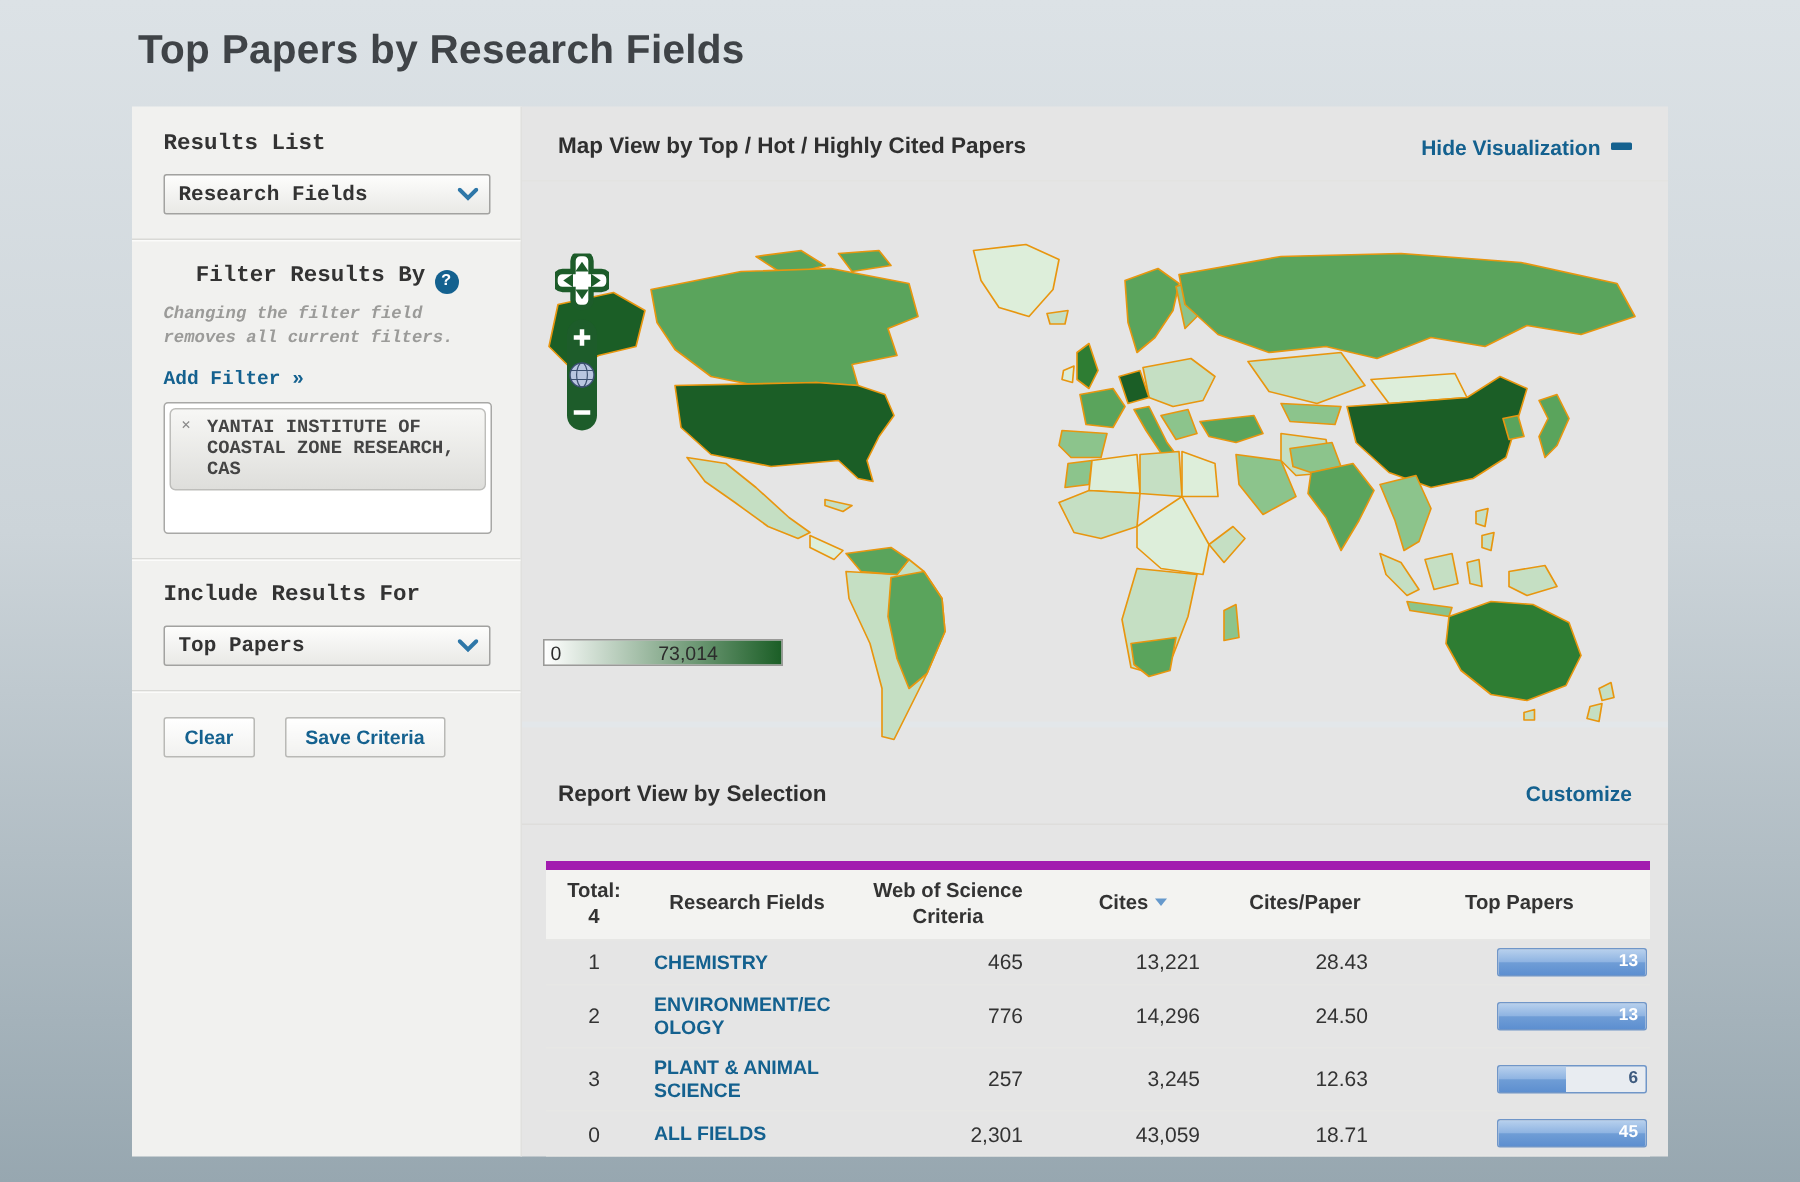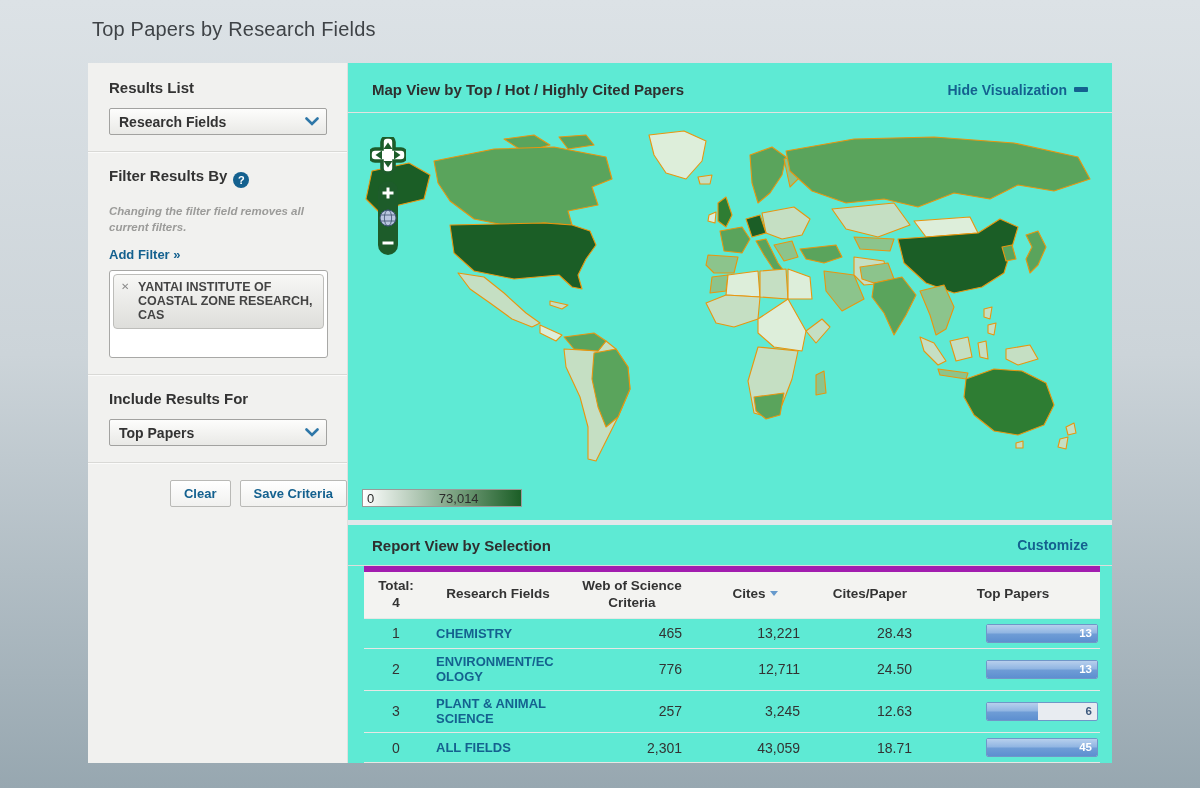--- a/index.html
+++ b/index.html
@@ -5,31 +5,31 @@
   * { margin:0; padding:0; box-sizing:border-box; }
   html,body { width:1200px; height:788px; }
   body {
     font-family:"Liberation Sans","DejaVu Sans",sans-serif;
     background:linear-gradient(180deg,#dce2e6 0%,#ccd4d9 45%,#97a7b0 100%);
     overflow:hidden;
     color:#333;
   }
   .page-title {
     margin:18px 0 0 92px;
-    font-size:20px; font-weight:normal; color:#3f4347;
+    font-size:27px; font-weight:bold; color:#3f4347;
     letter-spacing:.2px;
   }
   .layout { display:flex; margin:22px 0 0 88px; width:1024px; height:700px; }
 
   
   .sidebar {
     width:260px; background:#f1f1ef; flex-shrink:0;
     border-right:1px solid #e0e0de; padding-top:2px;
   }
-  .side-section { padding:14px 20px 16px 21px; }
+  .side-section { padding:14px 20px 16px 21px;font-family:Liberation Mono, monospace; }
   .side-divider { border-top:1px solid #d9d9d6; border-bottom:1px solid #fbfbfa; height:0; }
   .side-heading { font-size:15px; font-weight:bold; color:#333; margin-bottom:12px; }
   .dropdown {
     display:flex; align-items:center; justify-content:space-between;
     width:218px; height:27px;
     background:linear-gradient(#fdfdfc,#e9e9e6);
     border:1px solid #a2a2a0; border-radius:2px;
     padding:0 7px 0 9px; cursor:pointer;
   }
   .dropdown .dd-label { font-size:14px; font-weight:bold; color:#333; }
@@ -53,31 +53,31 @@
     position:relative;
     background:linear-gradient(#f7f7f5,#dededb);
     border:1px solid #bdbdba; border-radius:4px;
     padding:5px 8px 6px 24px;
     font-size:12.5px; font-weight:bold; color:#444; line-height:1.12;
   }
   .tag-remove {
     position:absolute; left:7px; top:6px;
     font-size:10px; font-weight:bold; color:#8a8a8a; cursor:pointer;
   }
-  .btn-row { display:flex; gap:9px; padding:16px 0 0 21px;justify-content:flex-end; }
+  .btn-row { display:flex; gap:20px; padding:16px 0 0 21px; }
   .btn {
     height:27px; padding:0 13px;
     background:linear-gradient(#ffffff,#f1f1ef);
     border:1px solid #b9b9b6; border-radius:2px;
     font-size:13px; font-weight:bold; color:#14618f;
     font-family:inherit; cursor:pointer;
   }
 
   
-  .main { width:764px; background:#5eead4; display:flex; flex-direction:column; }
+  .main { width:764px; background:#e5e5e5; display:flex; flex-direction:column;gap:24px; }
   .panel-header {
     display:flex; align-items:center; justify-content:space-between;
     padding:18px 24px 14px 24px; border-bottom:1px solid #e3e3e1;
   }
   .panel-title { font-size:15px; font-weight:bold; color:#2f2f2f; }
   .blue-link { font-size:14px; font-weight:bold; color:#14618f; text-decoration:none; display:inline-flex; align-items:center; gap:7px; }
   .minus-glyph { width:14px; height:5px; background:#14618f; border-radius:1px; display:inline-block; }
 
   .map-area { position:relative; height:415px; }
   .world-map { position:absolute; left:6px; top:14px; }
@@ -116,21 +116,21 @@
   td.cell-rank { text-align:center; }
   td.cell-num  { text-align:right; padding-right:14px; }
   td.cell-field { padding-left:8px; }
   .field-link {
     font-size:13px; font-weight:bold; color:#14618f; text-decoration:none;
     display:inline-block; max-width:122px; overflow-wrap:anywhere; line-height:1.2;
   }
   td.cell-bar { padding-right:2px; }
   .bar-track {
     position:relative; margin-left:auto;
-    width:112px; height:19px;
+    width:100px; height:19px;
     background:#e8ecf1; border:1px solid var(--bar-border,#7096c8); border-radius:2px;
     overflow:hidden;
   }
   .bar-fill {
     position:absolute; left:0; top:0; bottom:0;
     background:linear-gradient(var(--bar-top,#b7d0ed) 0%,#8fb4e2 48%,#6f9dd6 52%,var(--bar-bottom,#5d8fd0) 100%);
   }
   .bar-value {
     position:absolute; right:5px; top:2px;
     font-size:11.5px; font-weight:bold; color:#3d5a7e;
@@ -163,21 +163,21 @@
           <svg width="14" height="9" viewBox="0 0 14 9">
               <polyline points="1.5,1.5 7,7 12.5,1.5" fill="none" stroke="#2e77a8" stroke-width="2.6" stroke-linecap="round"></polyline>
             </svg>
         </span>
       </div>
     </div>
 
     <div class="side-divider"></div>
 
     <div class="side-section">
-      <div class="side-heading" style="margin-bottom:16px;">
+      <div class="side-heading" style="margin-bottom:6px;text-align:center;">
         <span>Filter Results By</span><span class="help-circle">?</span>
       </div>
       <div class="filter-note">Changing the filter field removes all current filters.</div>
       <a class="add-filter" href="#">Add Filter »</a>
       <div class="filter-box">
         <div class="filter-tag">
           <span class="tag-remove">✕</span>
           <span>YANTAI INSTITUTE OF COASTAL ZONE RESEARCH, CAS</span>
         </div>
       </div>
@@ -370,21 +370,21 @@
             <div class="bar-track">
               <div class="bar-fill" style="width: 100%;"></div>
               <span class="bar-value on-fill">13</span>
             </div>
           </td>
         </tr>
         <tr>
           <td class="cell-rank">2</td>
           <td class="cell-field"><a class="field-link" href="#">ENVIRONMENT/ECOLOGY</a></td>
           <td class="cell-num">776</td>
-          <td class="cell-num">12,711</td>
+          <td class="cell-num">14,296</td>
           <td class="cell-num">24.50</td>
           <td class="cell-bar">
             <div class="bar-track">
               <div class="bar-fill" style="width: 100%;"></div>
               <span class="bar-value on-fill">13</span>
             </div>
           </td>
         </tr>
         <tr>
           <td class="cell-rank">3</td>

